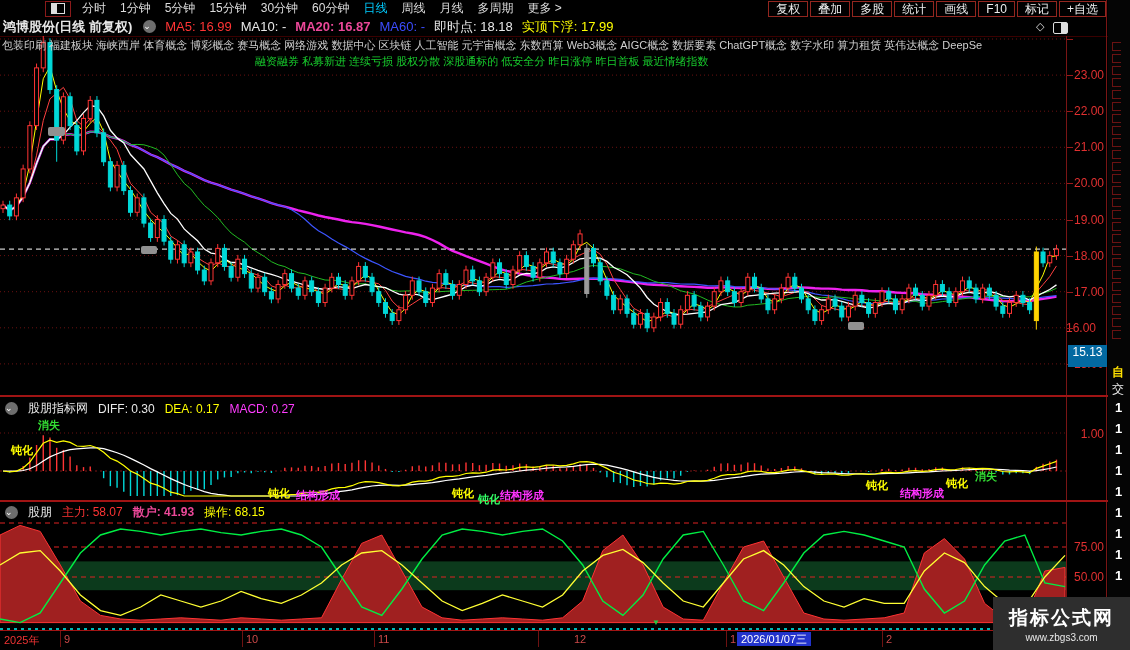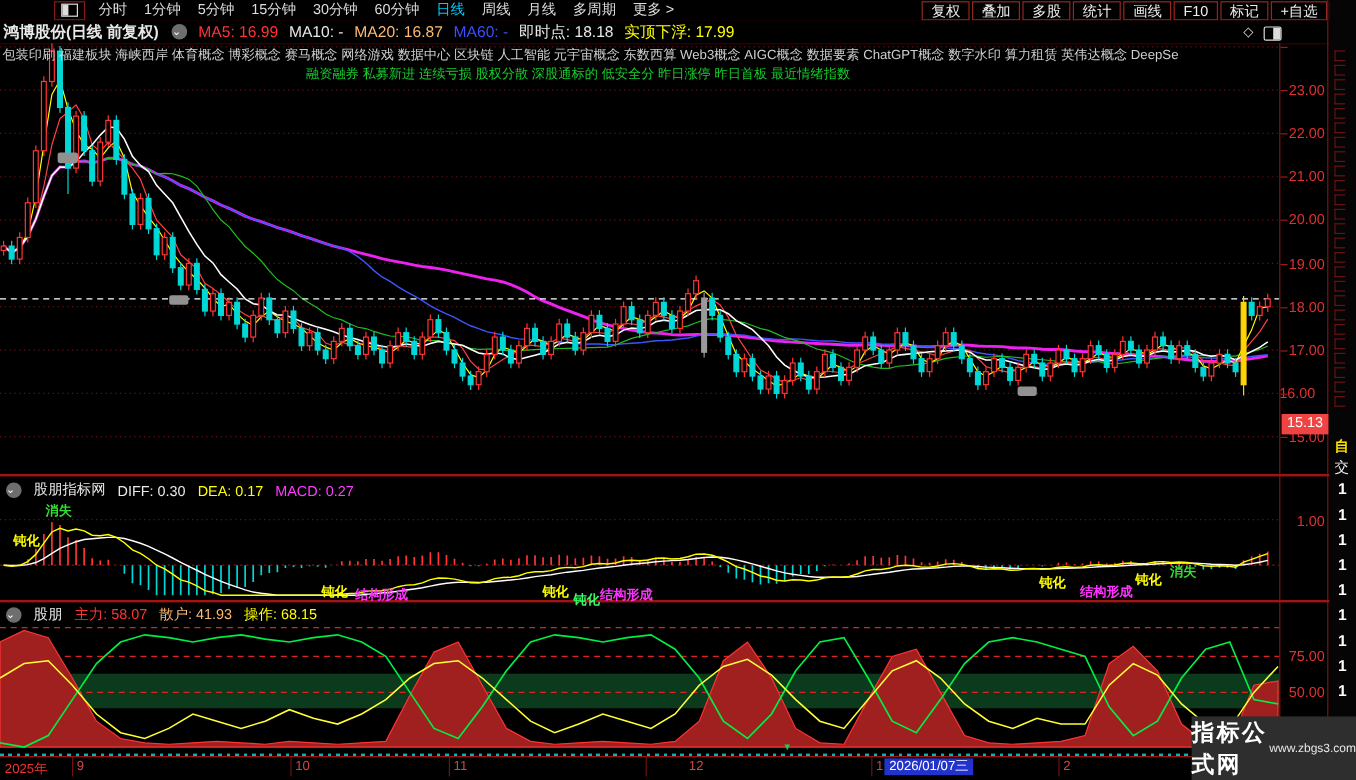--- a/index.html
+++ b/index.html
@@ -15,39 +15,39 @@
   .menu-item{color:#ddd;font-size:12px;margin:0 7px;white-space:nowrap;cursor:default;}
   .menu-item.active{color:#00ccff;}
   #right-btns{margin-left:auto;display:flex;margin-right:26px;}
   .rbtn{color:#eee;font-size:12px;border:1px solid #93261f;padding:0 7px;margin-left:2px;height:14px;line-height:14px;white-space:nowrap;}
   
   #titlebar{position:absolute;top:17px;left:0;width:1130px;height:19px;display:flex;align-items:center;
             border-bottom:1px solid #3a0000;background:#000;font-size:13px;}
   #titlebar span{margin-right:9px;white-space:nowrap;}
   .chev-circle{display:inline-flex;width:13px;height:13px;border-radius:50%;background:#6e6e6e;color:#fff;
                align-items:center;justify-content:center;font-size:9px;line-height:13px;margin:0 6px 0 2px;}
-  .c-white{color:#e8e8e8;} .c-red{color:#ff3434;} .c-green{color:#fdba74;} .c-blue{color:#3c4cff;}
+  .c-white{color:#e8e8e8;} .c-red{color:#ff3434;} .c-green{color:#ec4899;font-weight:bold;} .c-blue{color:#3c4cff;}
   .c-yellow{color:#ffff00;} .c-magenta{color:#ff3cff;} .c-gray{color:#cfcfcf;}
   .tagrow{position:absolute;font-size:11px;white-space:nowrap;letter-spacing:0px;}
   
   .pane-sep{position:absolute;left:0;width:1108px;height:2px;background:#a01414;}
   .vline{position:absolute;width:1px;background:#7a1515;}
   .pricelabel{position:absolute;color:#e03030;font-size:12px;width:36px;text-align:right;}
   .tickmark{position:absolute;width:6px;height:1px;background:#9a1a1a;}
   .annot{position:absolute;font-size:11px;font-weight:bold;white-space:nowrap;}
   .hdr{position:absolute;display:flex;align-items:center;font-size:12px;}
   .hdr span{margin-right:10px;white-space:nowrap;}
   #axisrow{position:absolute;top:630px;left:0;width:1130px;height:17px;background:#000;border-top:1px solid #a01414;}
   .axlabel{position:absolute;top:2px;font-size:11px;color:#cc4848;}
   .axtick{position:absolute;top:0;width:1px;height:16px;background:#6e1212;}
   #datebox{position:absolute;top:1px;background:#2233cc;color:#fff;font-size:11px;padding:0 4px;height:14px;line-height:14px;}
   #cyandots{position:absolute;top:628px;left:0;width:1108px;height:2px;
             background-image:repeating-linear-gradient(90deg,#00b8b8 0 3px,transparent 3px 7px);}
   #watermark{position:absolute;left:993px;top:597px;width:137px;height:53px;background:#2e2e2e;
-             display:flex;flex-direction:row;align-items:center;justify-content:center;z-index:30;}
+             display:flex;flex-direction:column;align-items:center;justify-content:center;z-index:30;}
   #wm1{color:#fff;font-size:19px;font-weight:bold;letter-spacing:2px;}
   #wm2{color:#e8e8e8;font-size:10px;margin-top:1px;}
   #rightstrip{position:absolute;left:1108px;top:0;width:22px;height:650px;background:#050505;overflow:hidden;}
   .strip-digit{position:absolute;left:7px;color:#fff;font-size:13px;font-weight:bold;}
   .marker-blob{position:absolute;background:#919191;border-radius:2px;z-index:5;}
   svg{position:absolute;left:0;}
   .icon{display:inline-block;}
 </style>
 </head>
 <body>
@@ -453,21 +453,21 @@
       <div class="tickmark" style="left: 1067px; top: 219.5px;"></div>
       <div class="pricelabel" style="left: 1068px; top: 248.6px;">18.00</div>
       <div class="tickmark" style="left: 1067px; top: 255.6px;"></div>
       <div class="pricelabel" style="left: 1068px; top: 284.7px;">17.00</div>
       <div class="tickmark" style="left: 1067px; top: 291.7px;"></div>
       <div class="pricelabel" style="left: 1060px; top: 320.8px;">16.00</div>
       <div class="tickmark" style="left: 1067px; top: 327.8px;"></div>
       <div class="pricelabel" style="left: 1068px; top: 356.9px;">15.00</div>
       <div class="tickmark" style="left: 1067px; top: 363.9px;"></div>
     </div>
-  <div class="abs" style="left:1068px;top:345px;width:39px;height:17px;background:#ef4444;color:#fff;font-size:12px;text-align:center;line-height:15px;z-index:7;">15.13</div>
+  <div class="abs" style="left:1068px;top:345px;width:39px;height:22px;background:#0369a1;color:#fff;font-size:12px;text-align:center;line-height:15px;z-index:7;">15.13</div>
 
   <div class="vline" style="left:1066px;top:36px;height:594px;"></div>
   <div class="vline" style="left:1106px;top:0;height:650px;"></div>
   <div class="pane-sep" style="top:395px;"></div>
   <div class="pane-sep" style="top:500px;"></div>
 
   <svg id="macd-chart" width="1066" height="102" style="top:397px;">
       <line x1="0" x2="1066" y1="36" y2="36" stroke="#6a1111" stroke-width="1" stroke-dasharray="1,3"></line>
       <line x1="0" x2="1066" y1="74" y2="74" stroke="#7a1515" stroke-width="1" stroke-dasharray="2,3"></line>
       <line x1="9.71" x2="9.71" y1="74" y2="75.45504273504272" stroke="#00d8d8" stroke-width="1.4"></line>

